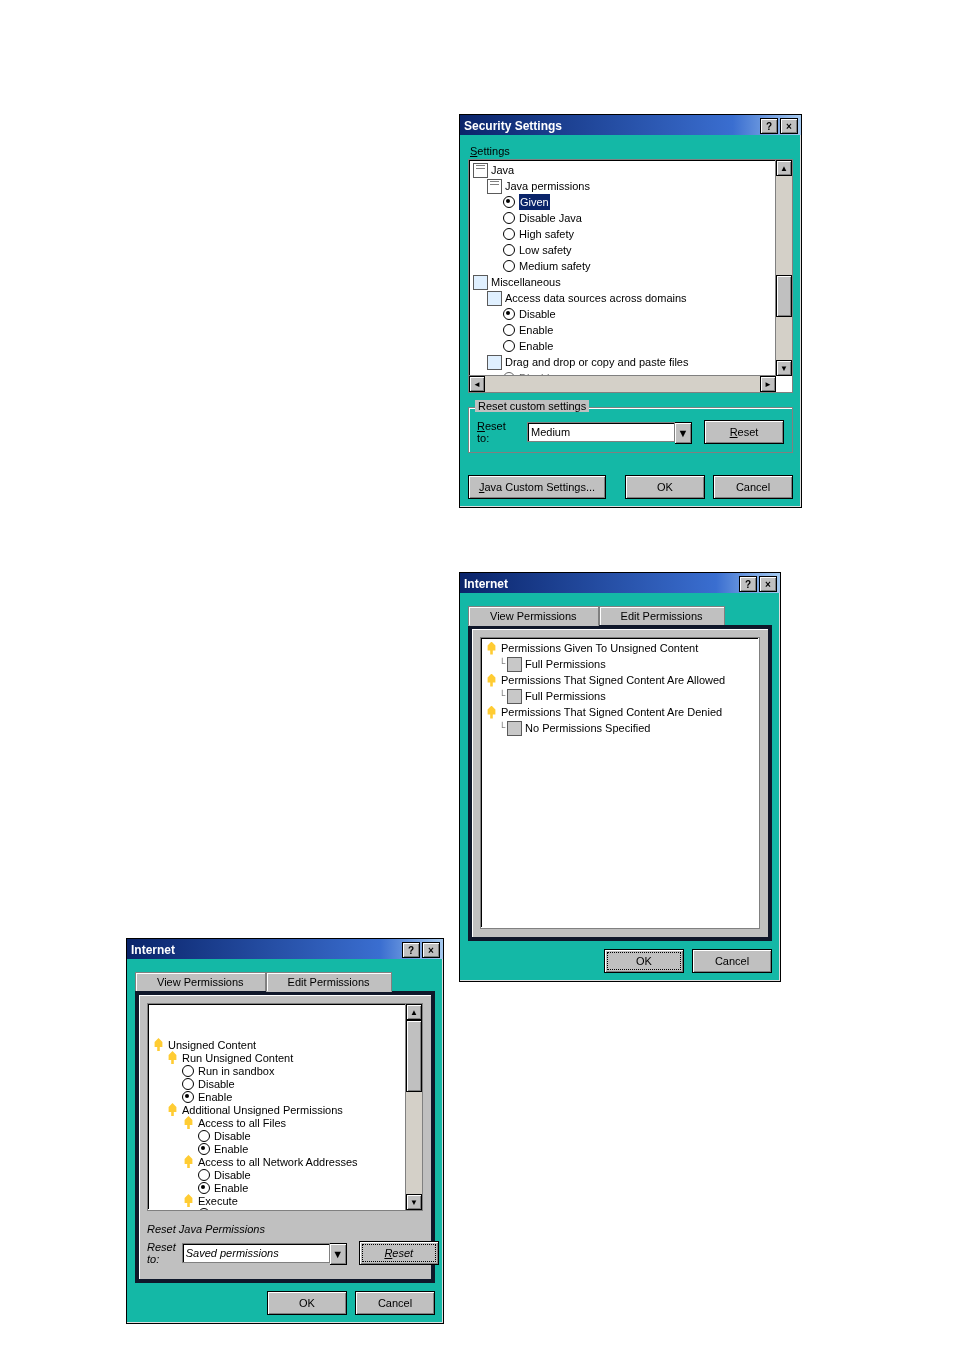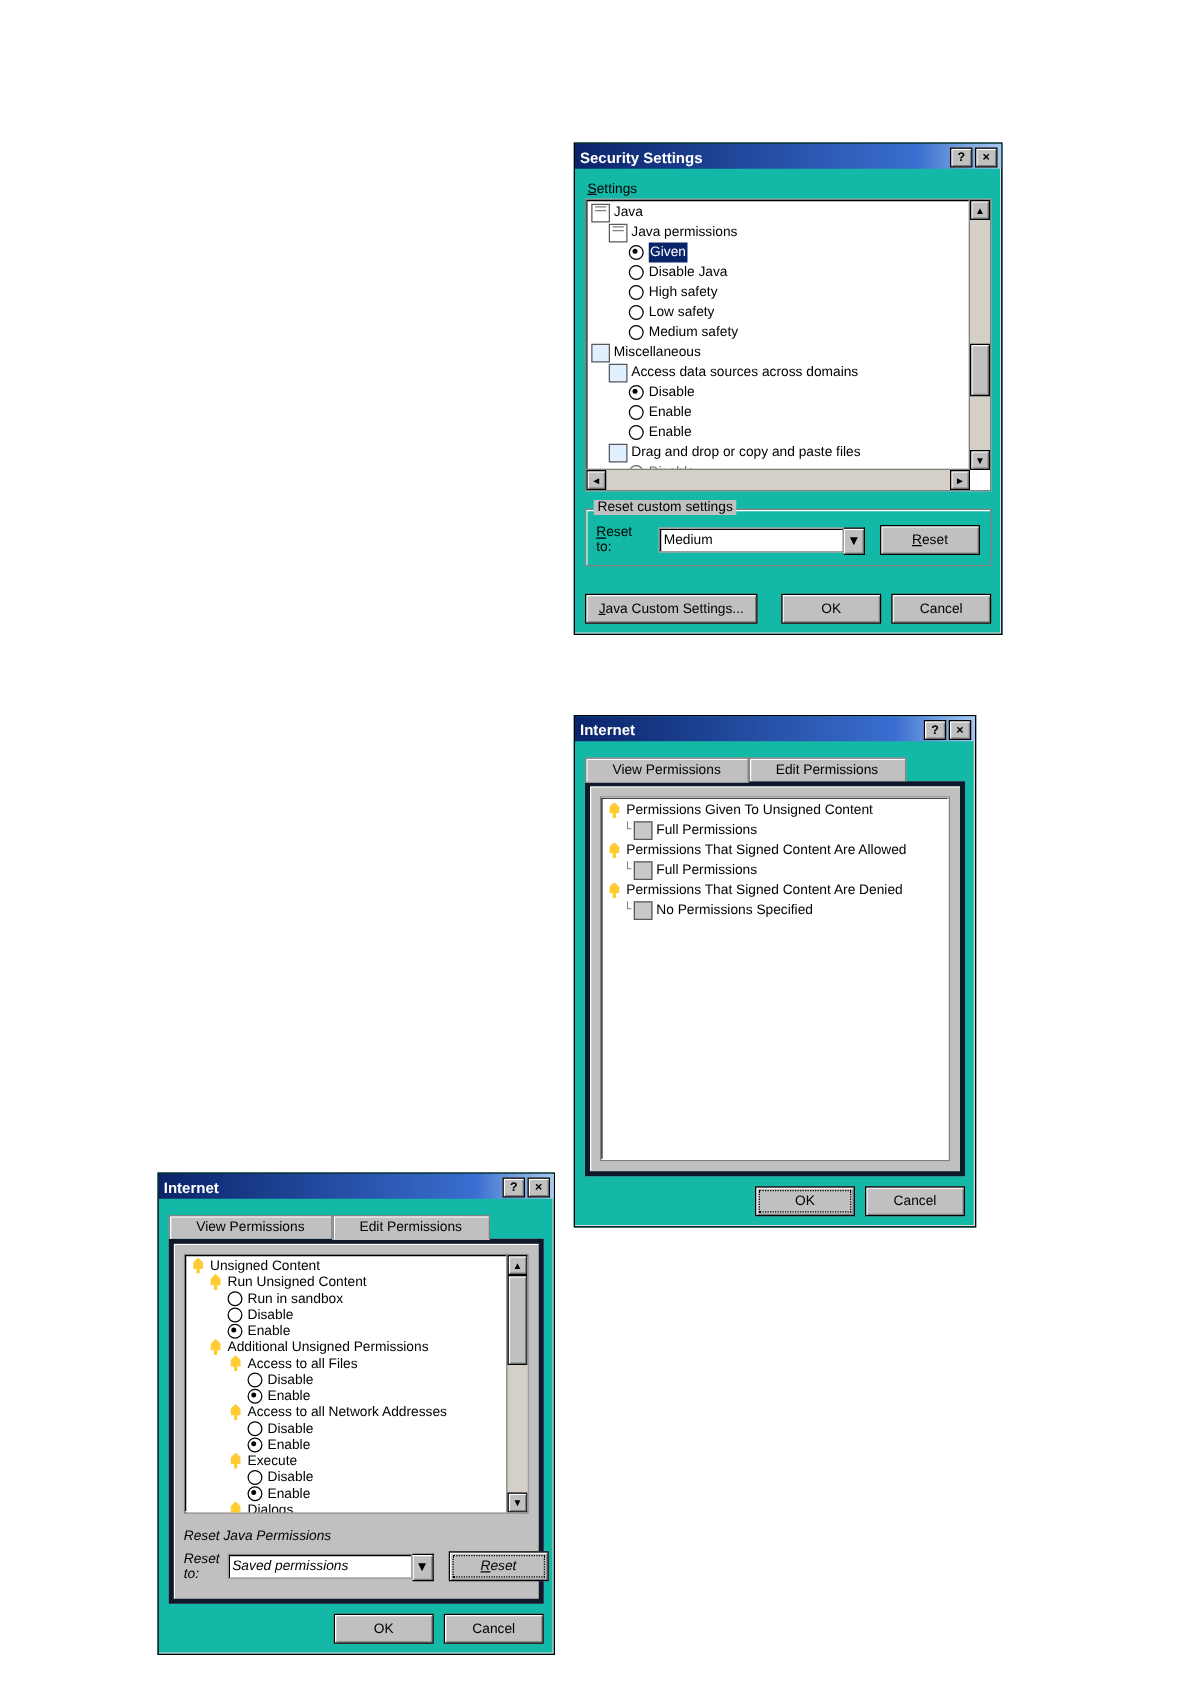--- a/index.html
+++ b/index.html
@@ -219,21 +219,21 @@
       <div class="tbtn">×</div>
     </div>
     <div class="client">
       <div class="tabs">
         <div class="tab">View Permissions</div>
         <div class="tab active">Edit Permissions</div>
       </div>
       <div class="tabpanel" style="padding:8px;">
         <div class="listbox" style="height:206px;">
           <div class="listinner tree" style="font-size:11px; line-height:13px;">
-            <div class="node" style="height:13px;">
+            <div class="node" style="height:13px;margin-top:32px;">
                 <span class="ticon key"></span>
                 <span>Unsigned Content</span>
               </div>
             <div class="node in1" style="height:13px;">
                 <span class="ticon key"></span>
                 <span>Run Unsigned Content</span>
               </div>
             <div class="node in2" style="height:13px;">
                 <span class="radio"></span>
                 <span>Run in sandbox</span>

